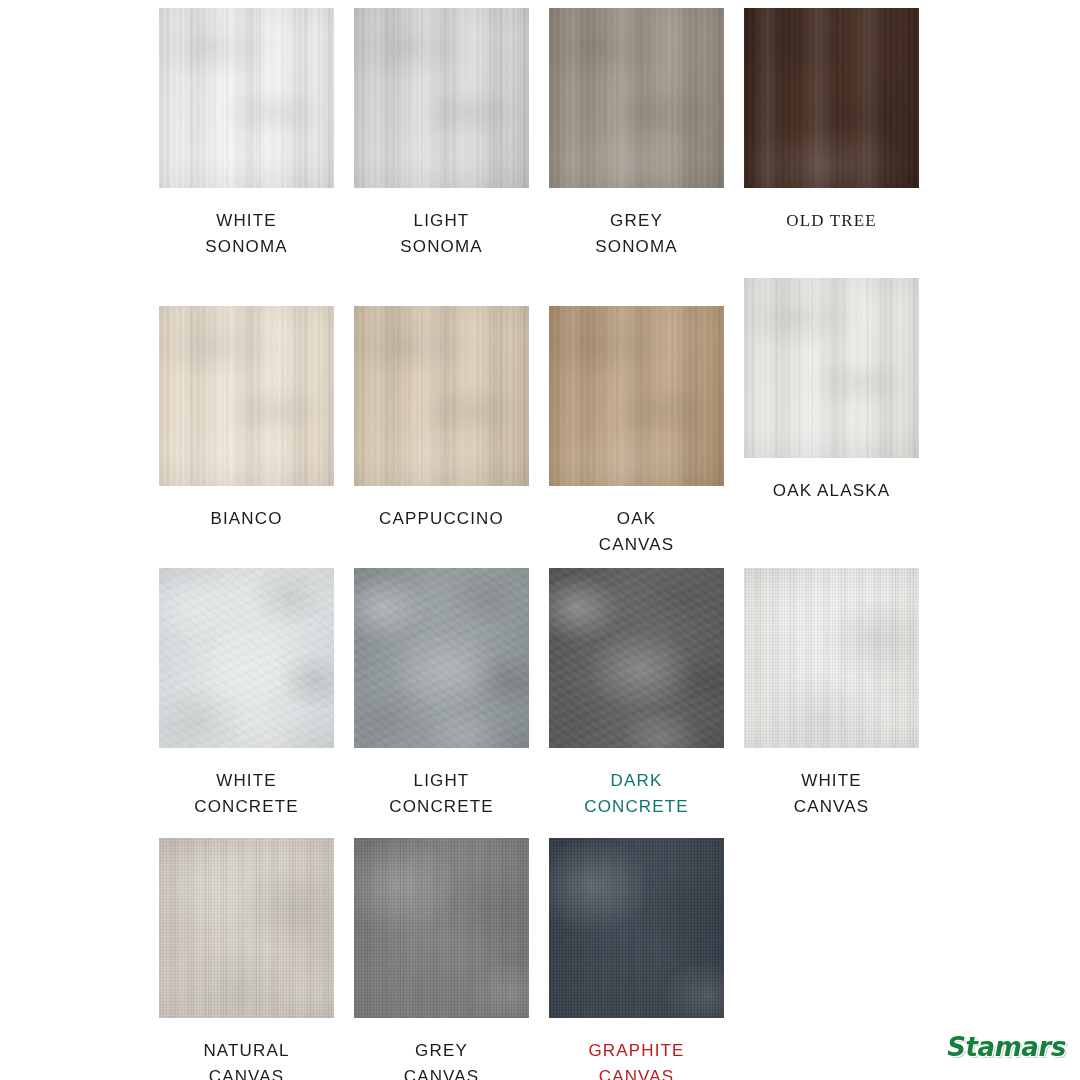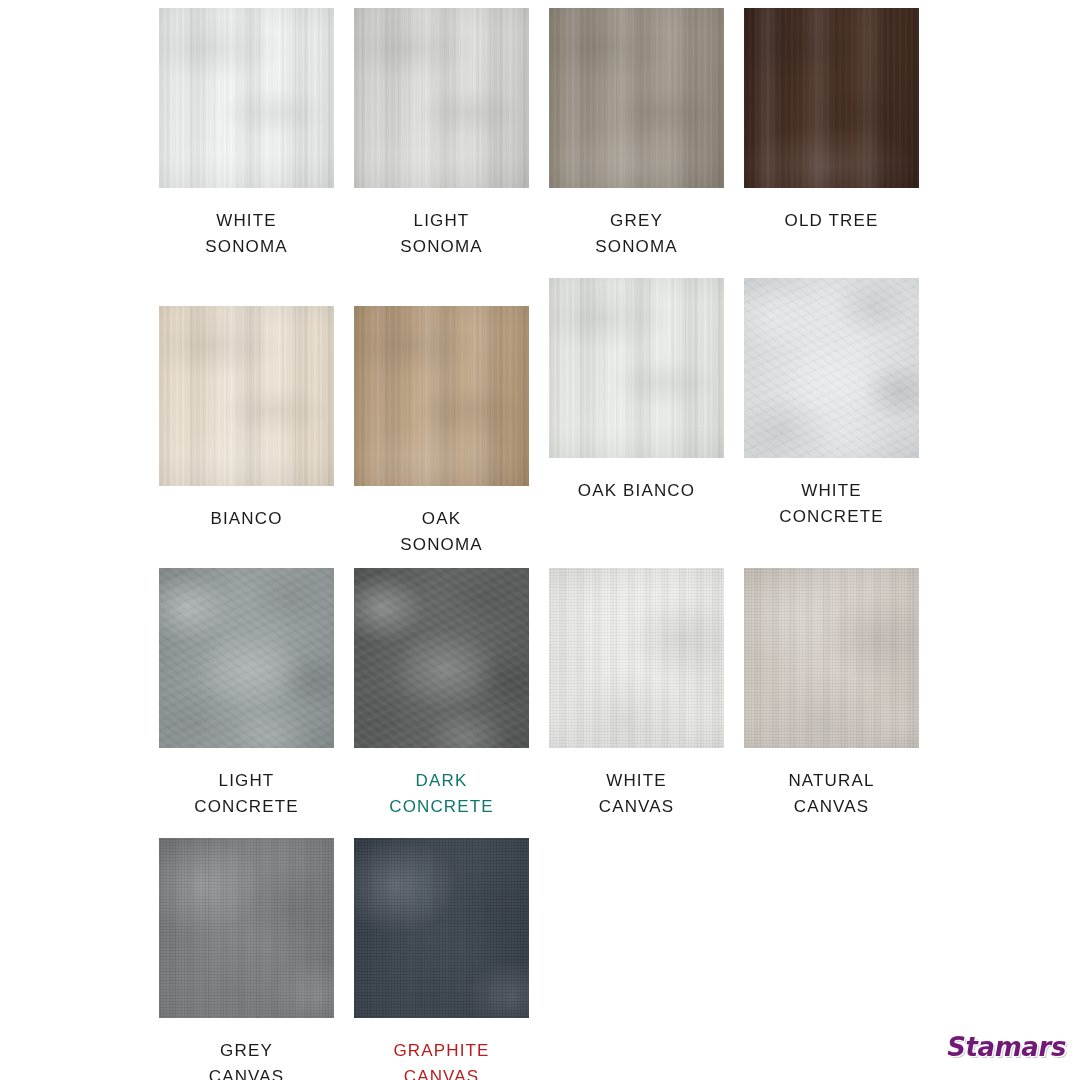--- a/index.html
+++ b/index.html
@@ -201,49 +201,58 @@
         <div class="label" style="color: rgb(27, 27, 27);">GREY
 SONOMA</div>
       </div>
       <div class="cell r0">
         <div class="swatch wood" style="background-color: rgb(74, 50, 39); background-image: linear-gradient(100deg, rgb(56, 36, 27) 0%, rgb(74, 50, 39) 38%, rgb(74, 50, 39) 62%, rgb(56, 36, 27) 100%);">
           <div class="tex band"></div>
           <div class="tex fib"></div>
           <div class="tex knot"></div>
           <div class="edge"></div>
         </div>
-        <div class="label short" style="color: rgb(27, 27, 27);">OLD TREE</div>
+        <div class="label short" style="color: rgb(27, 27, 27); font-family: Liberation Serif, serif;">OLD TREE</div>
       </div>
       <div class="cell r1">
         <div class="swatch wood" style="background-color: rgb(238, 229, 215); background-image: linear-gradient(100deg, rgb(227, 215, 197) 0%, rgb(238, 229, 215) 38%, rgb(238, 229, 215) 62%, rgb(227, 215, 197) 100%);">
           <div class="tex band"></div>
           <div class="tex fib"></div>
           <div class="tex knot"></div>
           <div class="edge"></div>
         </div>
         <div class="label short" style="color: rgb(27, 27, 27);">BIANCO</div>
       </div>
       <div class="cell r1">
+        <div class="swatch wood" style="background-color: rgb(222, 208, 187); background-image: linear-gradient(100deg, rgb(205, 189, 165) 0%, rgb(222, 208, 187) 38%, rgb(222, 208, 187) 62%, rgb(205, 189, 165) 100%);">
+          <div class="tex band"></div>
+          <div class="tex fib"></div>
+          <div class="tex knot"></div>
+          <div class="edge"></div>
+        </div>
+        <div class="label short" style="color: rgb(27, 27, 27);">CAPPUCCINO</div>
+      </div>
+      <div class="cell r1">
         <div class="swatch wood" style="background-color: rgb(194, 169, 139); background-image: linear-gradient(100deg, rgb(171, 143, 111) 0%, rgb(194, 169, 139) 38%, rgb(194, 169, 139) 62%, rgb(171, 143, 111) 100%);">
           <div class="tex band"></div>
           <div class="tex fib"></div>
           <div class="tex knot"></div>
           <div class="edge"></div>
         </div>
         <div class="label" style="color: rgb(27, 27, 27);">OAK
-SONOMA</div>
+CANVAS</div>
       </div>
       <div class="cell r2">
         <div class="swatch wood" style="background-color: rgb(236, 238, 234); background-image: linear-gradient(100deg, rgb(223, 226, 220) 0%, rgb(236, 238, 234) 38%, rgb(236, 238, 234) 62%, rgb(223, 226, 220) 100%);">
           <div class="tex band"></div>
           <div class="tex fib"></div>
           <div class="tex knot"></div>
           <div class="edge"></div>
         </div>
-        <div class="label short" style="color: rgb(27, 27, 27);">OAK BIANCO</div>
+        <div class="label short" style="color: rgb(27, 27, 27);">OAK ALASKA</div>
       </div>
       <div class="cell r2">
         <div class="swatch conc" style="background-color: rgb(228, 231, 232); background-image: linear-gradient(100deg, rgb(210, 214, 216) 0%, rgb(228, 231, 232) 38%, rgb(228, 231, 232) 62%, rgb(210, 214, 216) 100%);">
           <div class="tex blot"></div>
           <div class="tex trowel"></div>
           <div class="edge"></div>
         </div>
         <div class="label" style="color: rgb(27, 27, 27);">WHITE
 CONCRETE</div>
       </div>
@@ -296,15 +305,15 @@
         <div class="swatch canv" style="background-color: rgb(60, 69, 80); background-image: linear-gradient(100deg, rgb(46, 54, 65) 0%, rgb(60, 69, 80) 38%, rgb(60, 69, 80) 62%, rgb(46, 54, 65) 100%);">
           <div class="tex cloud"></div>
           <div class="tex weave"></div>
           <div class="edge"></div>
         </div>
         <div class="label" style="color: #b91c1c;">GRAPHITE
 CANVAS</div>
       </div>
     </div>
 
-  <div id="brand" style="color: #701a75;">Stamars</div>
+  <div id="brand" style="color: #15803d;">Stamars</div>
 
 </div>
 
 </body></html>

